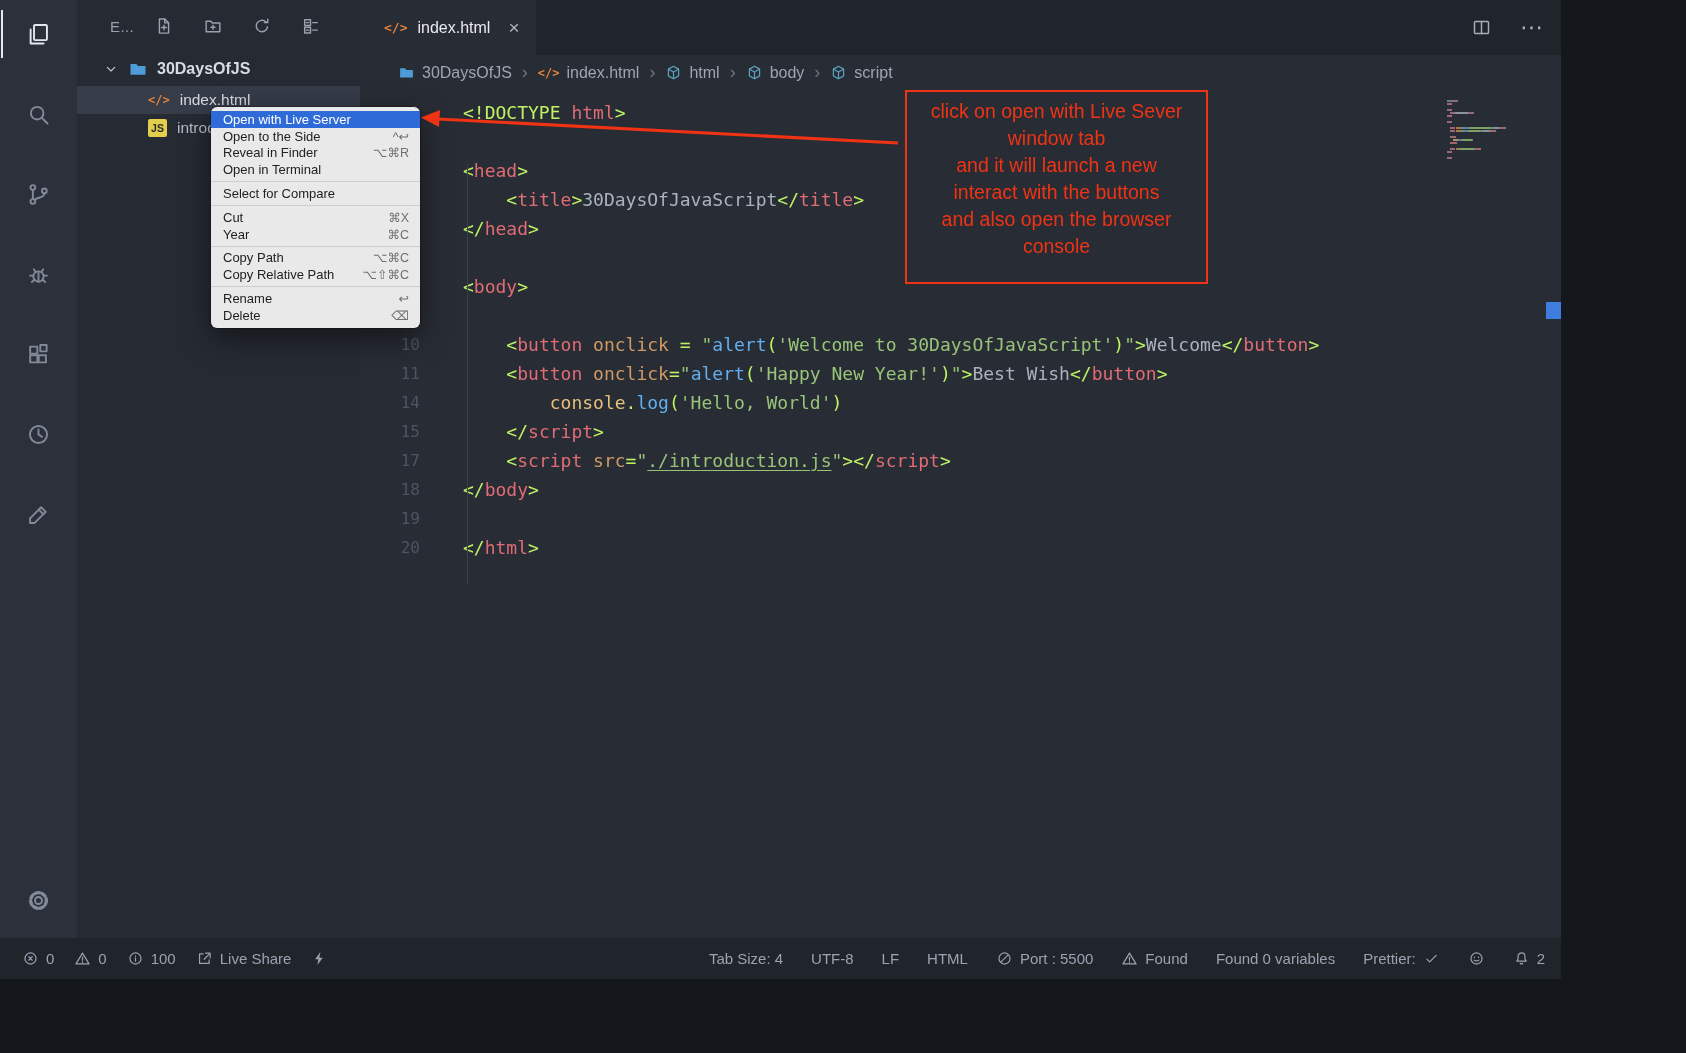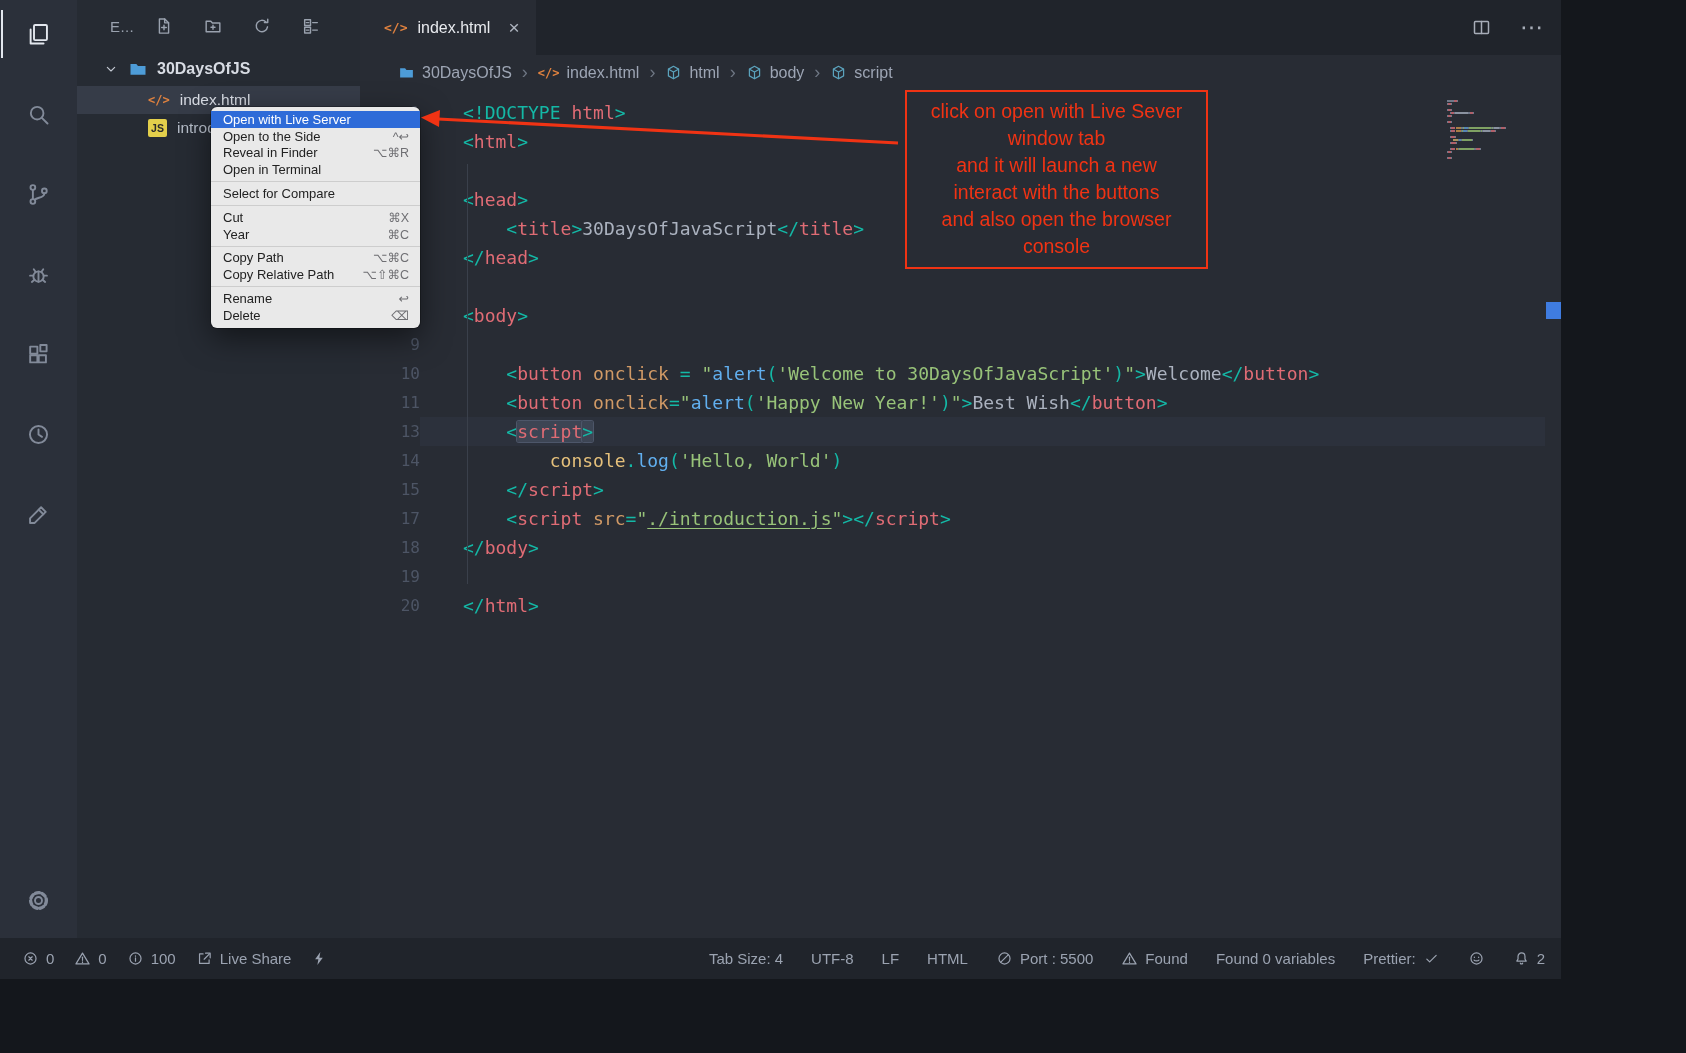--- a/index.html
+++ b/index.html
@@ -62,21 +62,21 @@
   .bc-item svg.ico{width:17px;height:17px;color:#5ba3bd;}
   .bc-sep{color:#6e7683;font-size:18px;padding:0 2px;}
 
   
   .editor{position:absolute;left:0;top:90px;width:1201px;height:848px;background:var(--bg-editor);}
   .code{padding-top:8px;}
   .line{display:flex;height:29px;margin-right:16px;font-family:"DejaVu Sans Mono",monospace;font-size:18px;}
   .ln{width:60px;flex:none;text-align:right;color:#4d5565;font-size:16px;line-height:29px;}
   .code-text{white-space:pre;padding-left:43px;flex:1;line-height:29px;}
   .line.current .code-text{background:#2c313c;}
-  .c-tag{color:#e06c75;} .c-pun{color:#14b8a6;margin-top:43px;} .c-attr{color:#d19a66;} .c-str{color:#98c379;}
+  .c-tag{color:#e06c75;} .c-pun{color:#bef264;margin-top:43px;} .c-attr{color:#d19a66;} .c-str{color:#98c379;}
   .c-fn{color:#61afef;} .c-obj{color:#e5c07b;} .c-plain{color:#abb2bf;}
   .c-link{color:#98c379;text-decoration:underline;text-underline-offset:3px;}
   .hl{background:#3d4554;box-shadow:0 0 0 1px #4d5669;border-radius:2px;}
   .indent-guide{position:absolute;left:107px;top:74px;width:1px;height:420px;background:#3a404b;}
   .minimap{position:absolute;right:18px;top:10px;width:96px;}
   .mm-line{height:2px;margin-bottom:1px;display:flex;}
   .mm-seg{height:2px;display:inline-block;}
   .scroll-marker{position:absolute;right:0;top:212px;width:15px;height:17px;background:var(--marker-blue);}
 
   
@@ -91,21 +91,21 @@
   .context-menu{position:absolute;left:211px;top:107px;width:209px;background:#e9e9e9;border-radius:6px;
     padding:4px 0;box-shadow:0 10px 30px rgba(0,0,0,.5),0 0 0 1px rgba(0,0,0,.25);font-size:13px;color:#222;z-index:40;}
   .menu-item{height:16.8px;display:flex;align-items:center;justify-content:space-between;padding:0 11px 0 12px;}
   .menu-item .sc{color:#6f6f73;font-size:12.5px;}
   .menu-item.highlight{background:var(--menu-blue);color:#fff;}
   .menu-item.highlight .sc{color:#fff;}
   .menu-sep{height:1px;background:#cdcdcd;margin:3px 0;}
 
   
   .annotation{position:absolute;left:905px;top:90px;width:303px;border:2px solid var(--red);color:var(--red);
-    text-align:center;font-size:19.5px;line-height:27px;padding:6px 4px 7px;z-index:30;}
+    text-align:center;font-size:19.5px;line-height:27px;padding:6px 4px 22px;z-index:30;}
   .arrow{position:absolute;left:0;top:0;width:1686px;height:1053px;pointer-events:none;z-index:50;}
   .arrow line{stroke:var(--red);stroke-width:3.2px;}
   .arrow polygon{fill:var(--red);}
 
   .ico{fill:none;stroke:currentColor;stroke-width:1.7;stroke-linecap:round;stroke-linejoin:round;display:block;}
 </style>
 </head>
 <body>
 
 <div class="stage">
@@ -288,24 +288,20 @@
           </span>
         </div>
       <div class="editor">
         <div class="indent-guide"></div>
         <div class="code" id="code">
             <div class="line">
               <span class="ln">1</span>
               <span class="code-text"><span class="c-pun">&lt;!DOCTYPE </span><span class="c-tag">html</span><span class="c-pun">&gt;</span></span>
             </div>
             <div class="line">
-              <span class="ln">2</span>
-              <span class="code-text"><span class="c-pun">&lt;</span><span class="c-tag">html</span><span class="c-pun">&gt;</span></span>
-            </div>
-            <div class="line">
               <span class="ln">3</span>
               <span class="code-text"></span>
             </div>
             <div class="line">
               <span class="ln">4</span>
               <span class="code-text"><span class="c-pun">&lt;</span><span class="c-tag">head</span><span class="c-pun">&gt;</span></span>
             </div>
             <div class="line">
               <span class="ln">5</span>
               <span class="code-text"><span class="c-plain">    </span><span class="c-pun">&lt;</span><span class="c-tag">title</span><span class="c-pun">&gt;</span><span class="c-plain">30DaysOfJavaScript</span><span class="c-pun">&lt;/</span><span class="c-tag">title</span><span class="c-pun">&gt;</span></span>
@@ -326,24 +322,20 @@
               <span class="ln">9</span>
               <span class="code-text"></span>
             </div>
             <div class="line">
               <span class="ln">10</span>
               <span class="code-text"><span class="c-plain">    </span><span class="c-pun">&lt;</span><span class="c-tag">button</span><span class="c-plain"> </span><span class="c-attr">onclick</span><span class="c-pun"> = </span><span class="c-str">"</span><span class="c-fn">alert</span><span class="c-pun">(</span><span class="c-str">'Welcome to 30DaysOfJavaScript'</span><span class="c-pun">)</span><span class="c-str">"</span><span class="c-pun">&gt;</span><span class="c-plain">Welcome</span><span class="c-pun">&lt;/</span><span class="c-tag">button</span><span class="c-pun">&gt;</span></span>
             </div>
             <div class="line">
               <span class="ln">11</span>
               <span class="code-text"><span class="c-plain">    </span><span class="c-pun">&lt;</span><span class="c-tag">button</span><span class="c-plain"> </span><span class="c-attr">onclick</span><span class="c-pun">=</span><span class="c-str">"</span><span class="c-fn">alert</span><span class="c-pun">(</span><span class="c-str">'Happy New Year!'</span><span class="c-pun">)</span><span class="c-str">"</span><span class="c-pun">&gt;</span><span class="c-plain">Best Wish</span><span class="c-pun">&lt;/</span><span class="c-tag">button</span><span class="c-pun">&gt;</span></span>
-            </div>
-            <div class="line current">
-              <span class="ln">13</span>
-              <span class="code-text"><span class="c-plain">    </span><span class="c-pun">&lt;</span><span class="c-tag hl">script</span><span class="c-pun hl">&gt;</span></span>
             </div>
             <div class="line">
               <span class="ln">14</span>
               <span class="code-text"><span class="c-plain">        </span><span class="c-obj">console</span><span class="c-pun">.</span><span class="c-fn">log</span><span class="c-pun">(</span><span class="c-str">'Hello, World'</span><span class="c-pun">)</span></span>
             </div>
             <div class="line">
               <span class="ln">15</span>
               <span class="code-text"><span class="c-plain">    </span><span class="c-pun">&lt;/</span><span class="c-tag">script</span><span class="c-pun">&gt;</span></span>
             </div>
             <div class="line">

